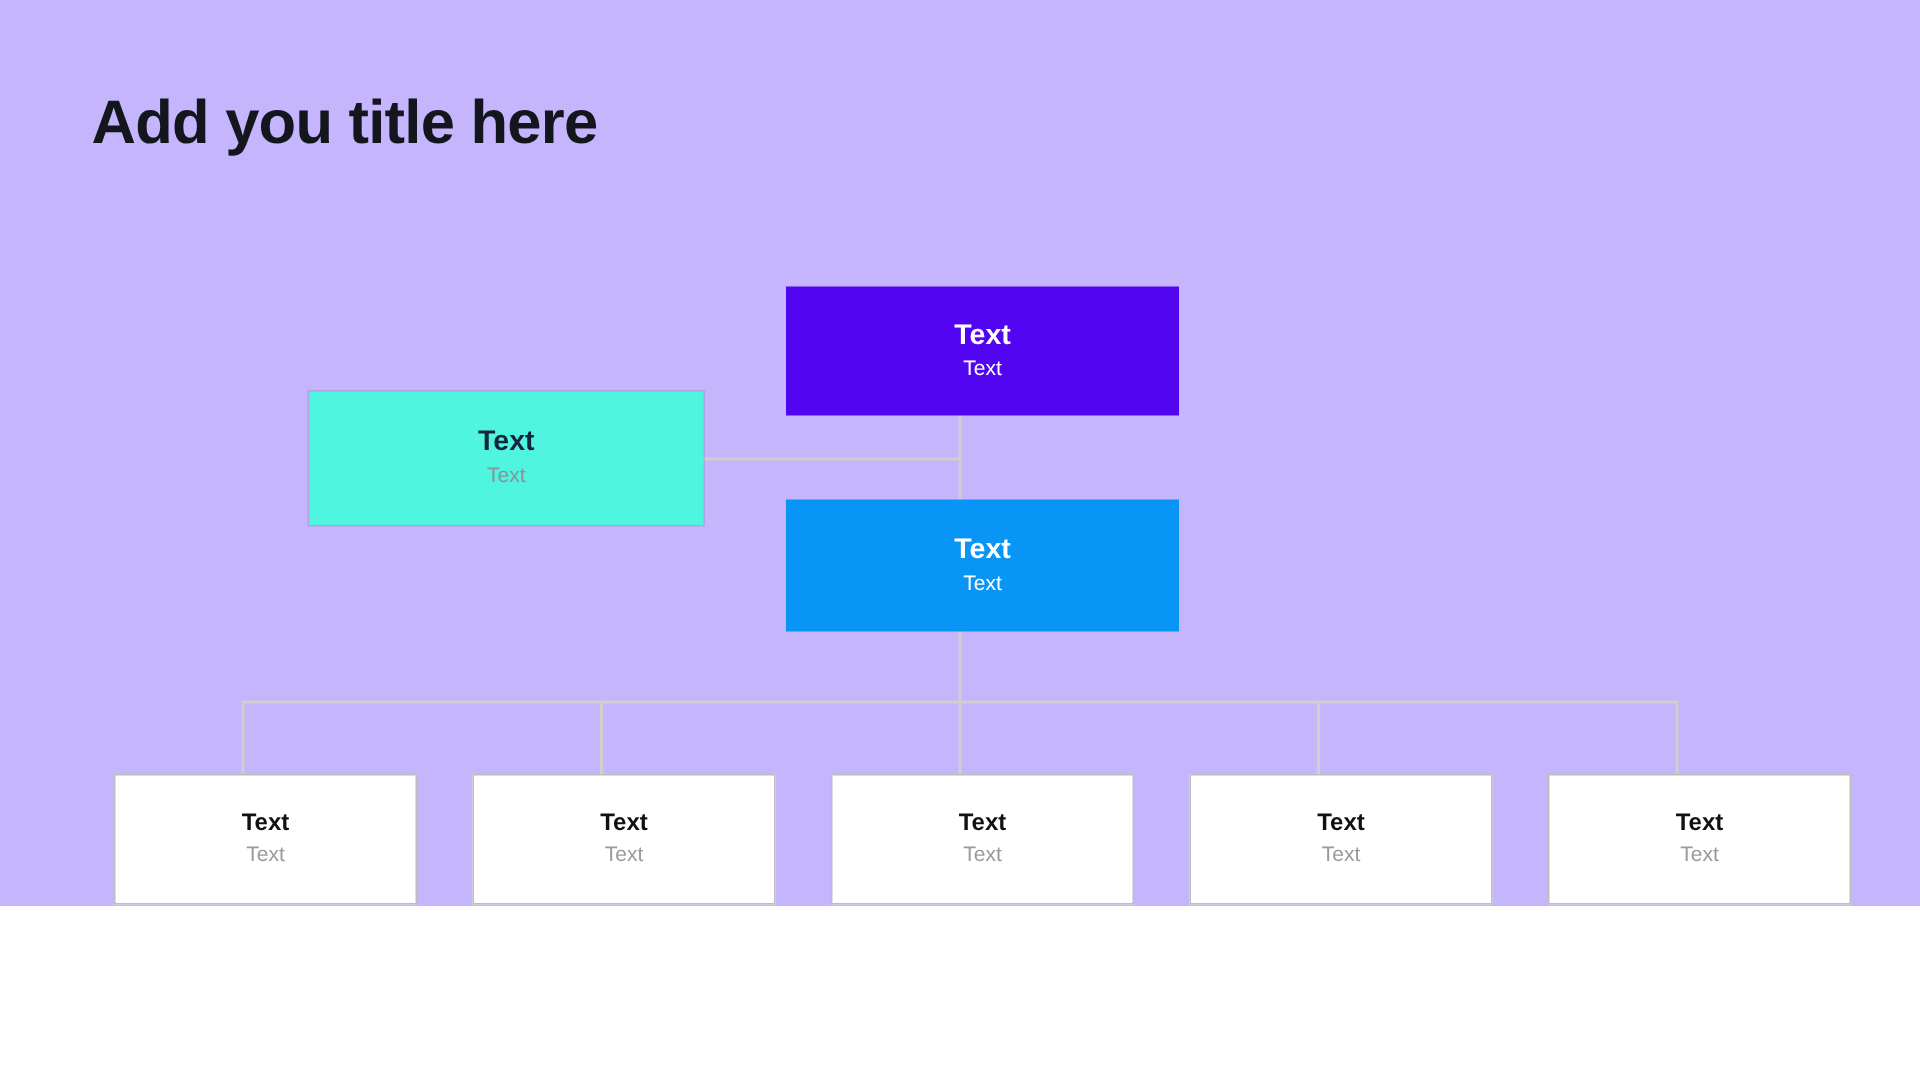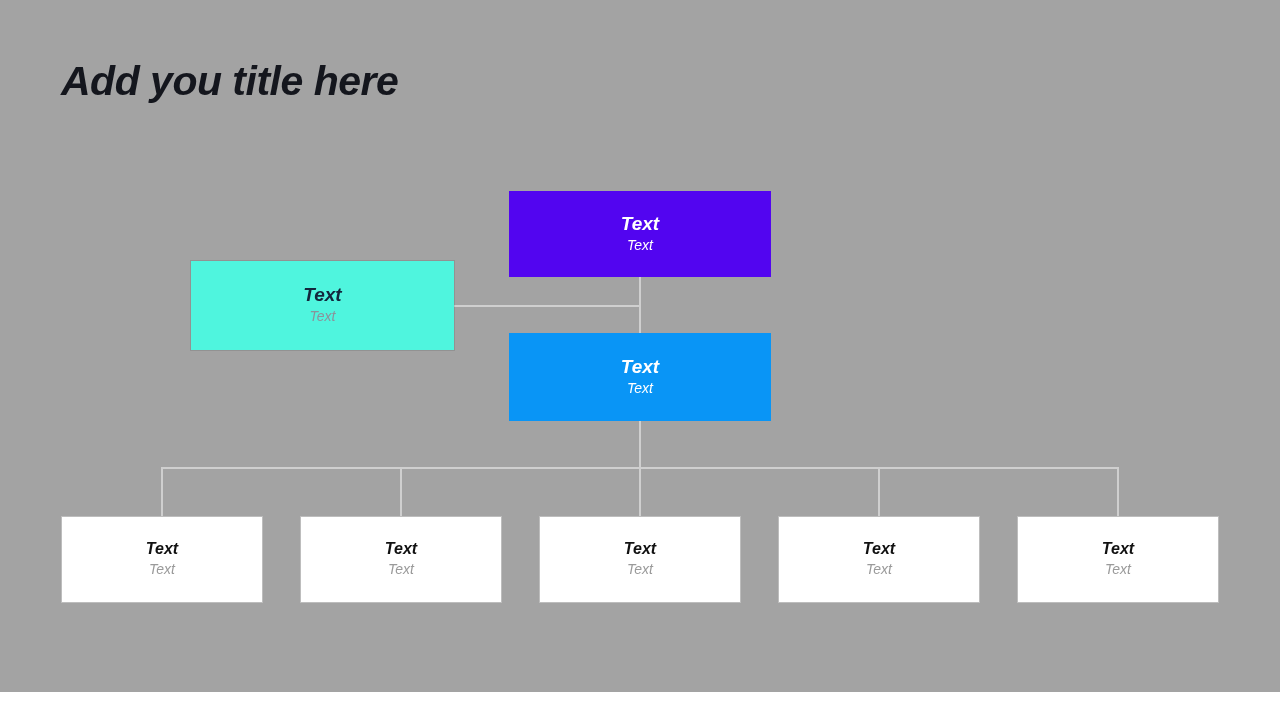--- a/index.html
+++ b/index.html
@@ -4,43 +4,43 @@
 <style>
   html, body {
     margin: 0;
     padding: 0;
     background: #ffffff;
     font-family: "Liberation Sans", "DejaVu Sans", sans-serif;
   }
   .slide {
     position: relative;
     width: 1280px;
-    height: 692px;
-    background: #a3a3a3;
+    height: 604px;
+    background: #c4b5fd;
     overflow: hidden;
-    font-style: italic;
   }
   .slide-title {
     position: absolute;
     left: 61px;
     top: 58px;
     margin: 0;
     font-size: 41px;
     font-weight: 800;
     letter-spacing: -0.5px;
     color: #14161d;
   }
   .node {
     position: absolute;
     display: flex;
     flex-direction: column;
     align-items: center;
     justify-content: center;
     text-align: center;
     box-sizing: border-box;
+    margin-left: 15px;
   }
   .node-title {
     font-size: 19px;
     font-weight: 700;
     line-height: 1.15;
   }
   .node-subtitle {
     font-size: 14px;
     font-weight: 400;
     line-height: 1.45;

